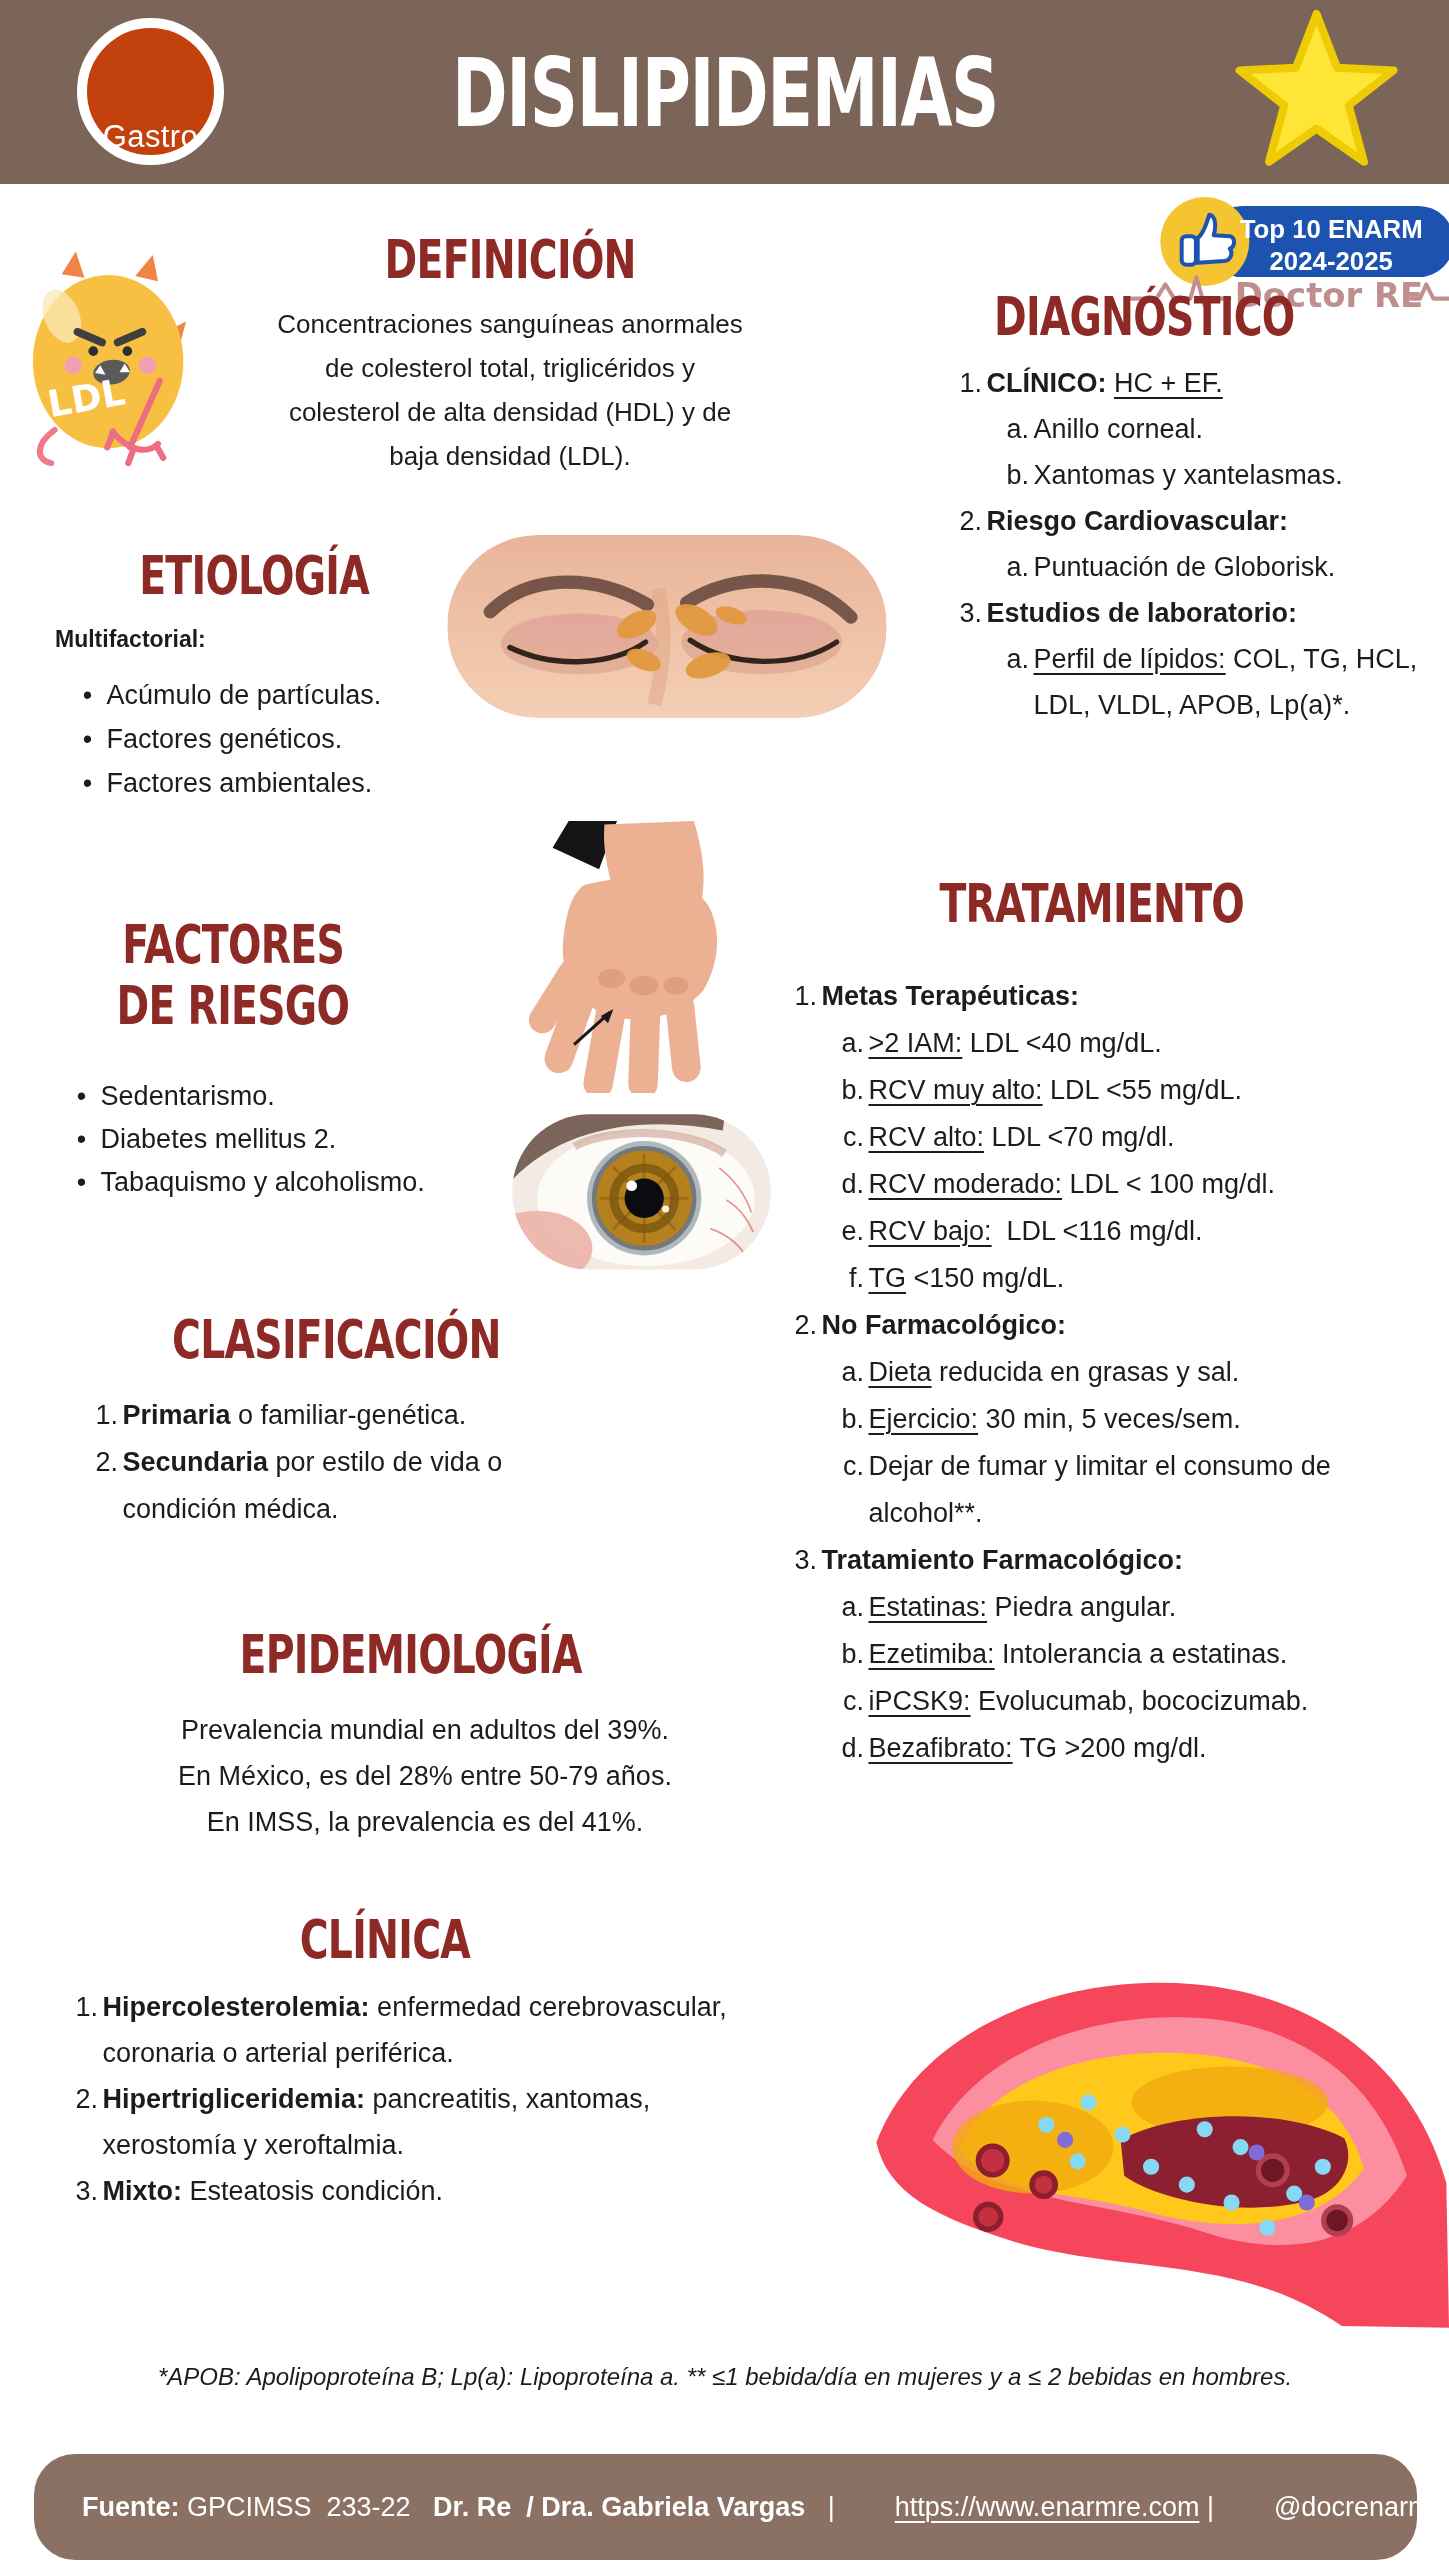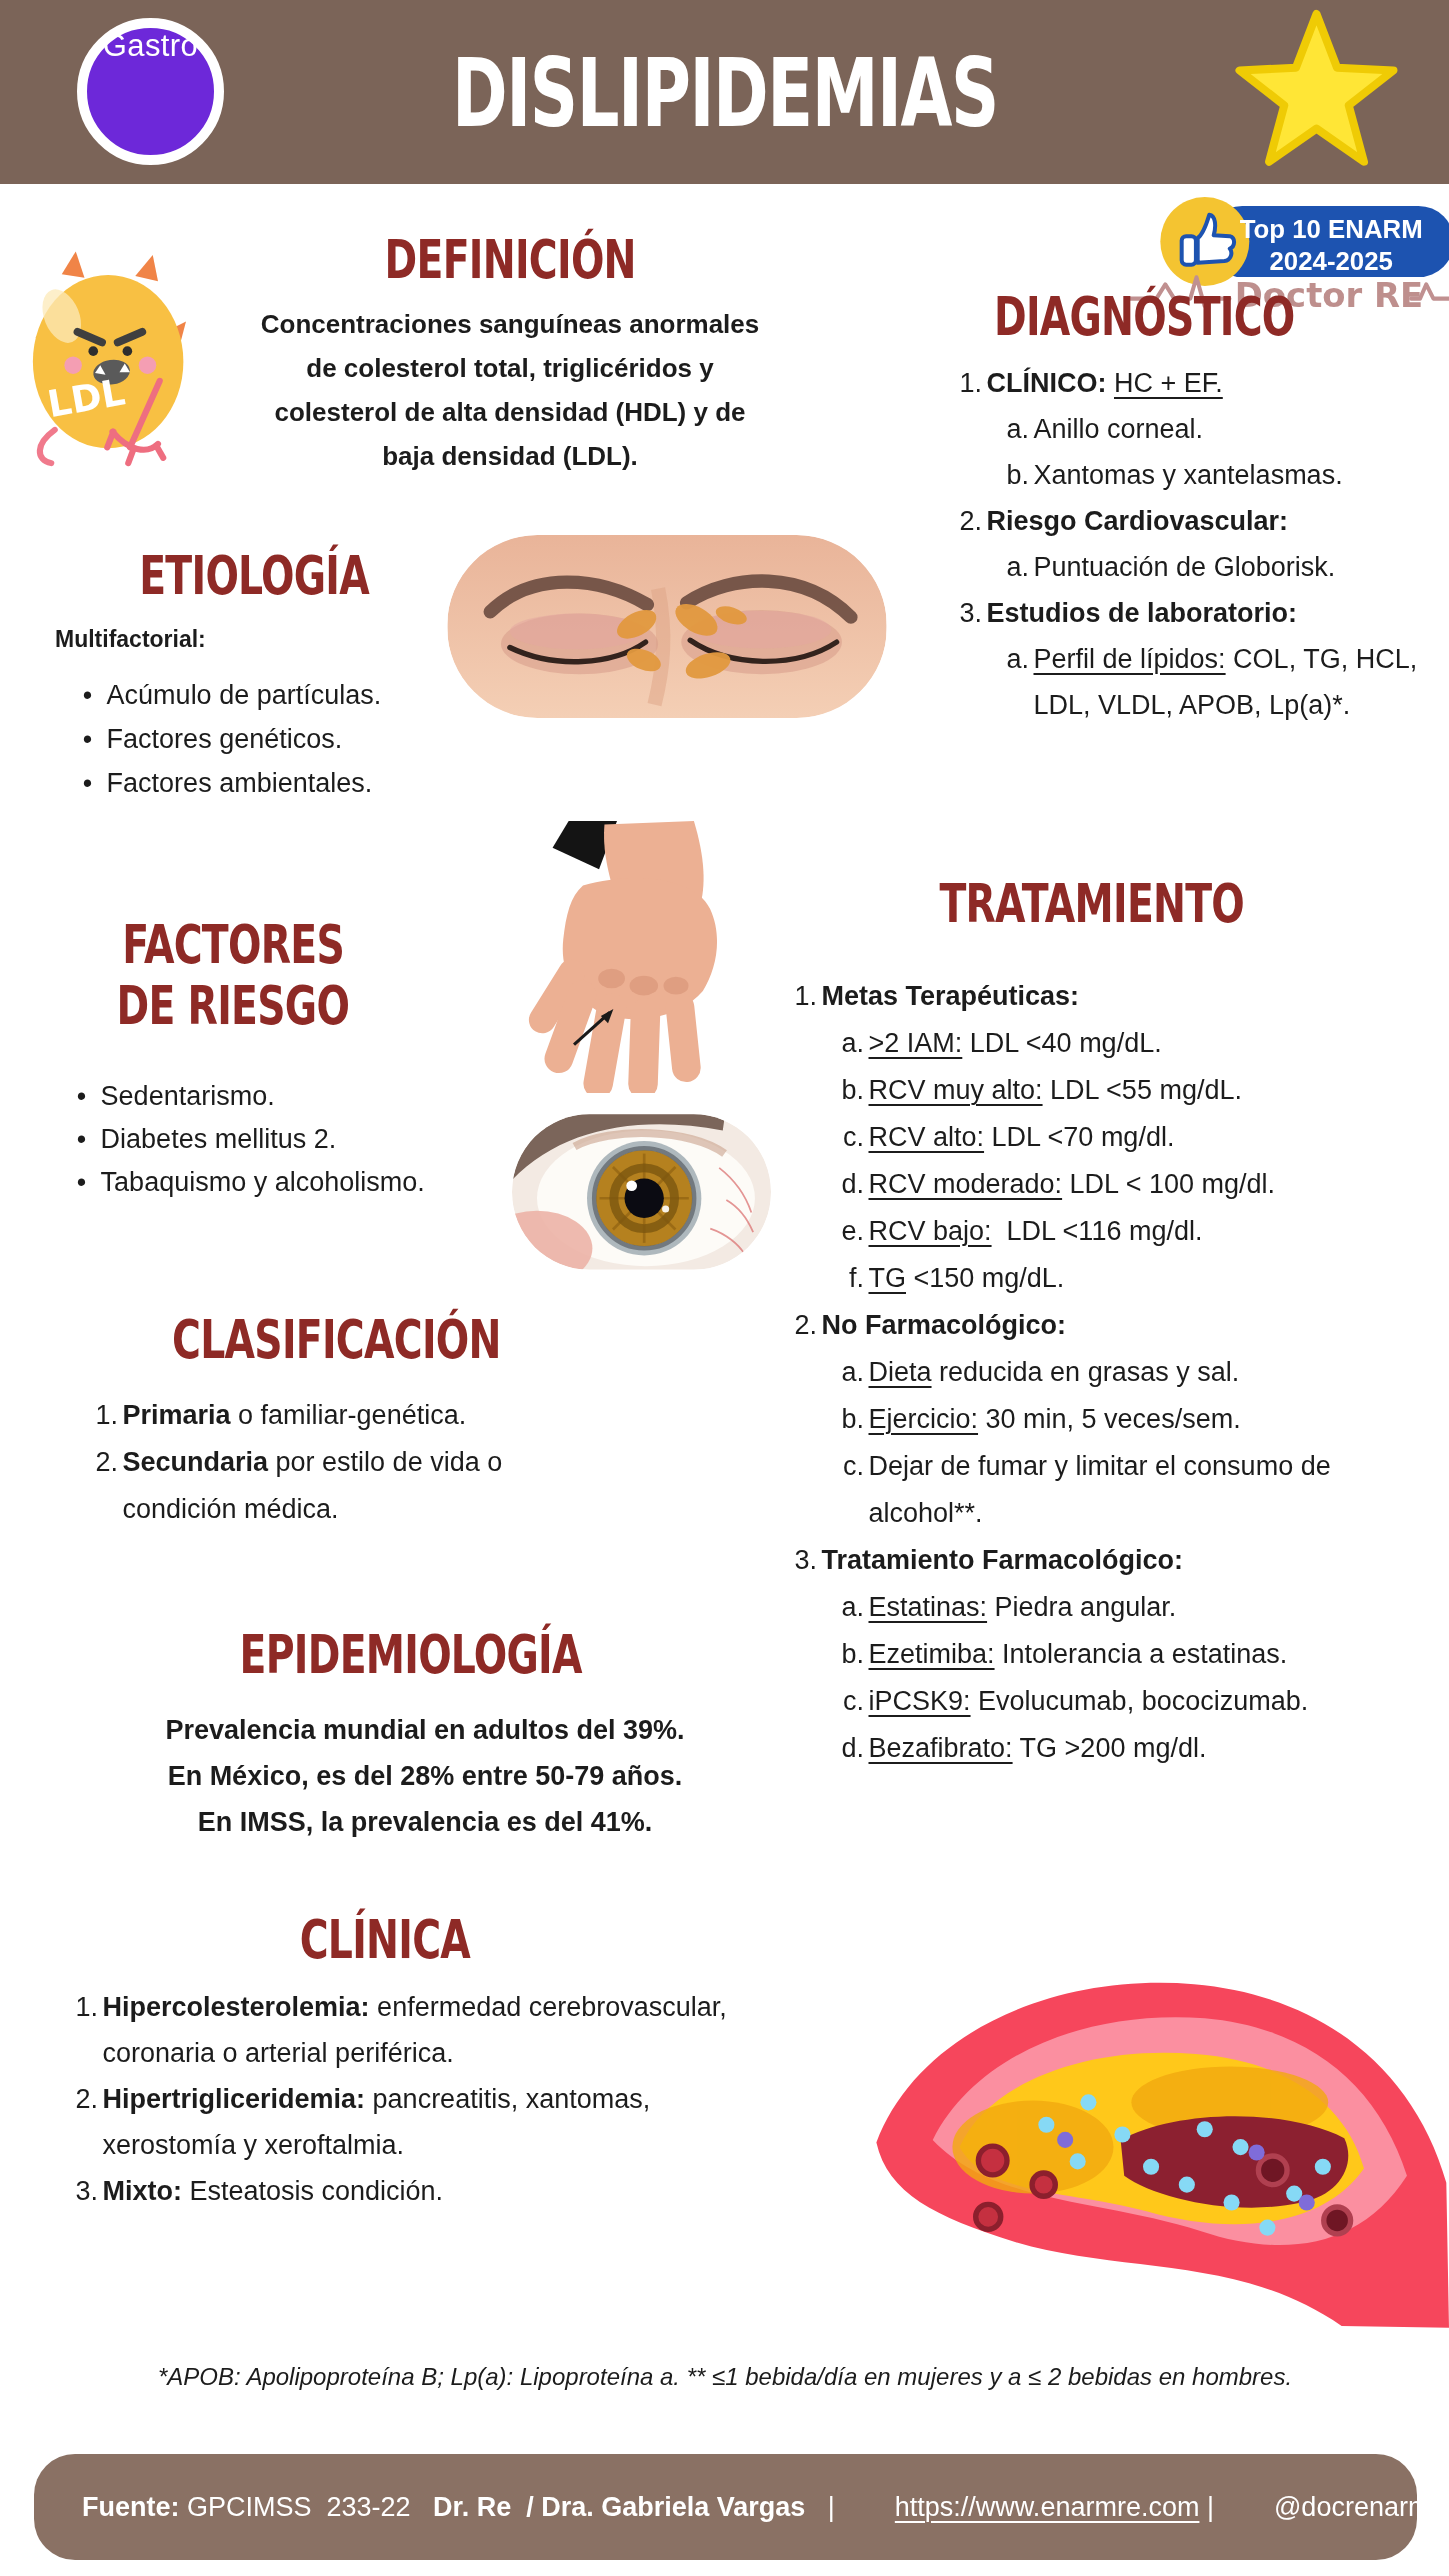--- a/index.html
+++ b/index.html
@@ -3,34 +3,34 @@
 <meta charset="utf-8">
 <style>
   html,body{margin:0;padding:0;background:#ffffff;}
   #page{position:relative;width:1449px;height:2576px;background:#ffffff;overflow:hidden;
         font-family:"Liberation Sans",sans-serif;color:#1c1c1c;}
   .abs{position:absolute;}
 
   
   #header-bar{left:0;top:0;width:1449px;height:184px;background:#7b6458;}
   #logo-circle{left:77px;top:18px;width:127px;height:127px;border-radius:50%;
-     background:#6d28d9;border:10.7px solid #ffffff;display:flex;align-items:flex-start;justify-content:center;}
+     background:#c2410c;border:10.7px solid #ffffff;display:flex;align-items:flex-end;justify-content:center;}
   #logo-circle span{color:#fff;font-size:31px;letter-spacing:0.4px;}
   #page-title{left:0;top:43px;width:1449px;text-align:center;color:#ffffff;
      font-family:"DejaVu Sans",sans-serif;font-weight:700;font-size:86px;}
   #page-title span{display:inline-block;transform:scale(.78,1.1);letter-spacing:-1.8px;white-space:nowrap;}
 
   
   .sec-h{position:absolute;color:#8e2a26;font-family:"DejaVu Sans",sans-serif;font-weight:700;
      font-size:48px;text-align:center;line-height:57px;}
   .sec-h .sc{display:inline-block;transform:scale(.82,1.1);letter-spacing:-0.9px;white-space:nowrap;}
 
   
   .body-text{font-size:26px;line-height:44px;}
-  .center{text-align:center;font-weight:bold;}
+  .center{text-align:center;}
   .list{font-size:27px;}
   .li{display:flex;align-items:flex-start;}
   .mk{flex:none;width:32px;text-align:right;margin-right:4.5px;}
   .ind1{padding-left:47px;}
   .tx{white-space:pre-wrap;}
   .b{font-weight:700;}
   .u{text-decoration:underline;text-decoration-thickness:2.2px;text-underline-offset:4.5px;}
   .bullet-list .mk{width:14.3px;margin-right:14.3px;}
   .img-shell{overflow:hidden;}
 

